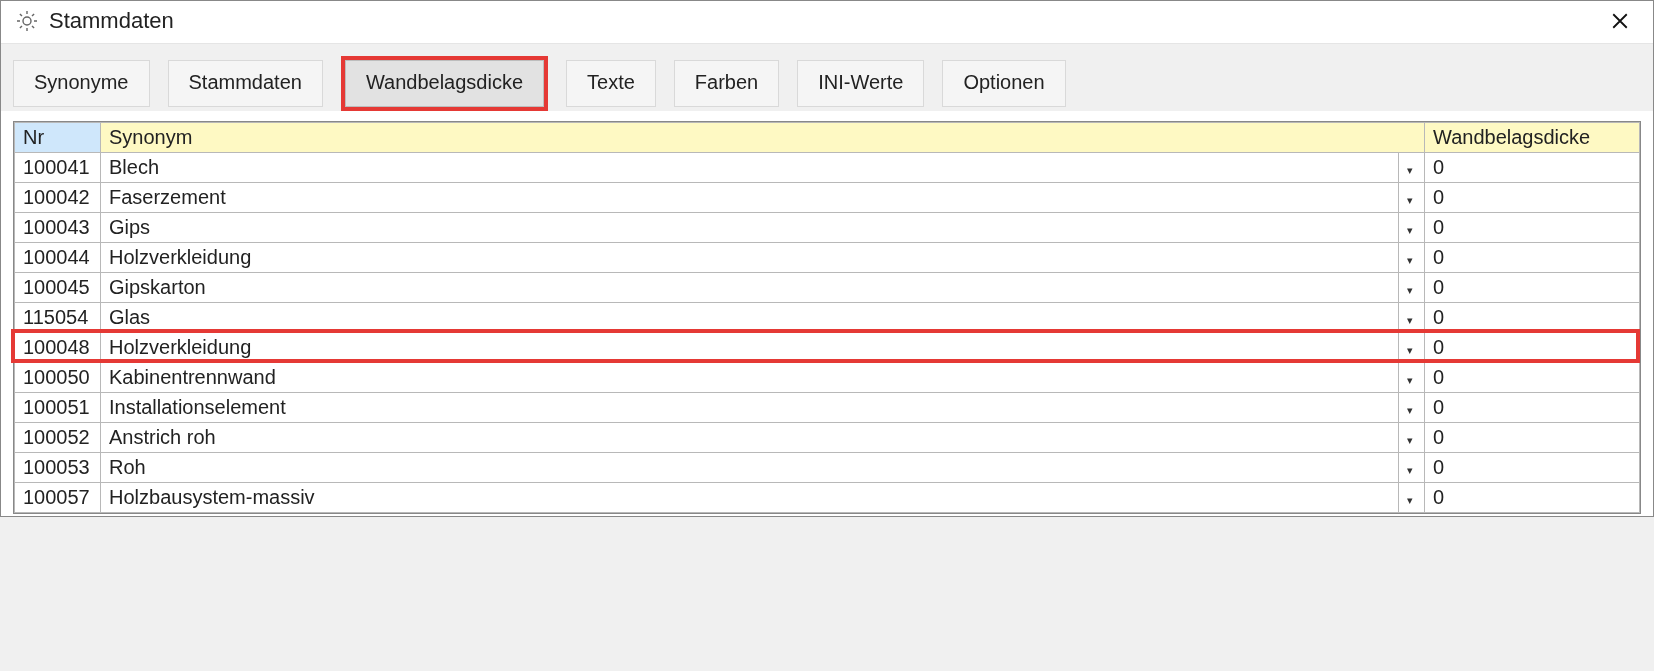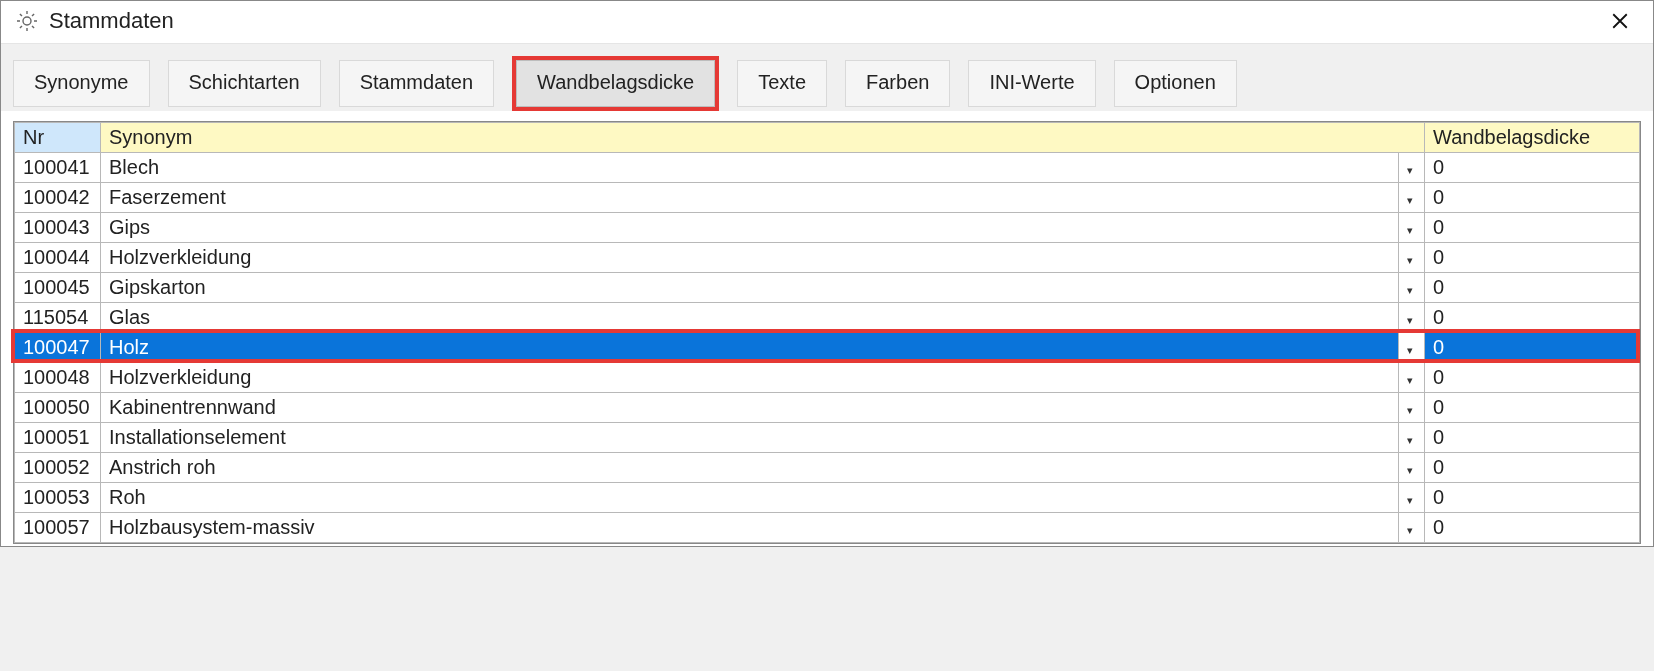--- a/index.html
+++ b/index.html
@@ -156,21 +156,20 @@
     <span class="close-btn">
       <svg viewBox="0 0 16 16" width="18" height="18">
         <path d="M2 2 L14 14 M14 2 L2 14" stroke="#111" stroke-width="1.6" fill="none"></path>
       </svg>
     </span>
   </div>
 
   <div class="tabbar-wrap">
     <div class="tabbar" id="tabbar">
         <div class="tab">Synonyme</div>
-        <div class="tab">Schichtarten</div>
         <div class="tab">Stammdaten</div>
         <span class="tab-highlight-wrap">
           <div class="tab active">Wandbelagsdicke</div>
         </span>
         <div class="tab">Texte</div>
         <div class="tab">Farben</div>
         <div class="tab">INI-Werte</div>
         <div class="tab">Optionen</div>
       </div>
   </div>
@@ -233,28 +232,20 @@
               <td class="col-thk">0</td>
             </tr>
             <tr>
               <td class="col-nr">115054</td>
               <td class="col-syn">Glas</td>
               <td class="dd-cell">
                 <span class="caret">▾</span>
               </td>
               <td class="col-thk">0</td>
             </tr>
-            <tr class="sel">
-              <td class="col-nr">100047</td>
-              <td class="col-syn">Holz</td>
-              <td class="dd-cell">
-                <span class="caret">▾</span>
-              </td>
-              <td class="col-thk">0</td>
-            </tr>
             <tr>
               <td class="col-nr">100048</td>
               <td class="col-syn">Holzverkleidung</td>
               <td class="dd-cell">
                 <span class="caret">▾</span>
               </td>
               <td class="col-thk">0</td>
             </tr>
             <tr>
               <td class="col-nr">100050</td>

